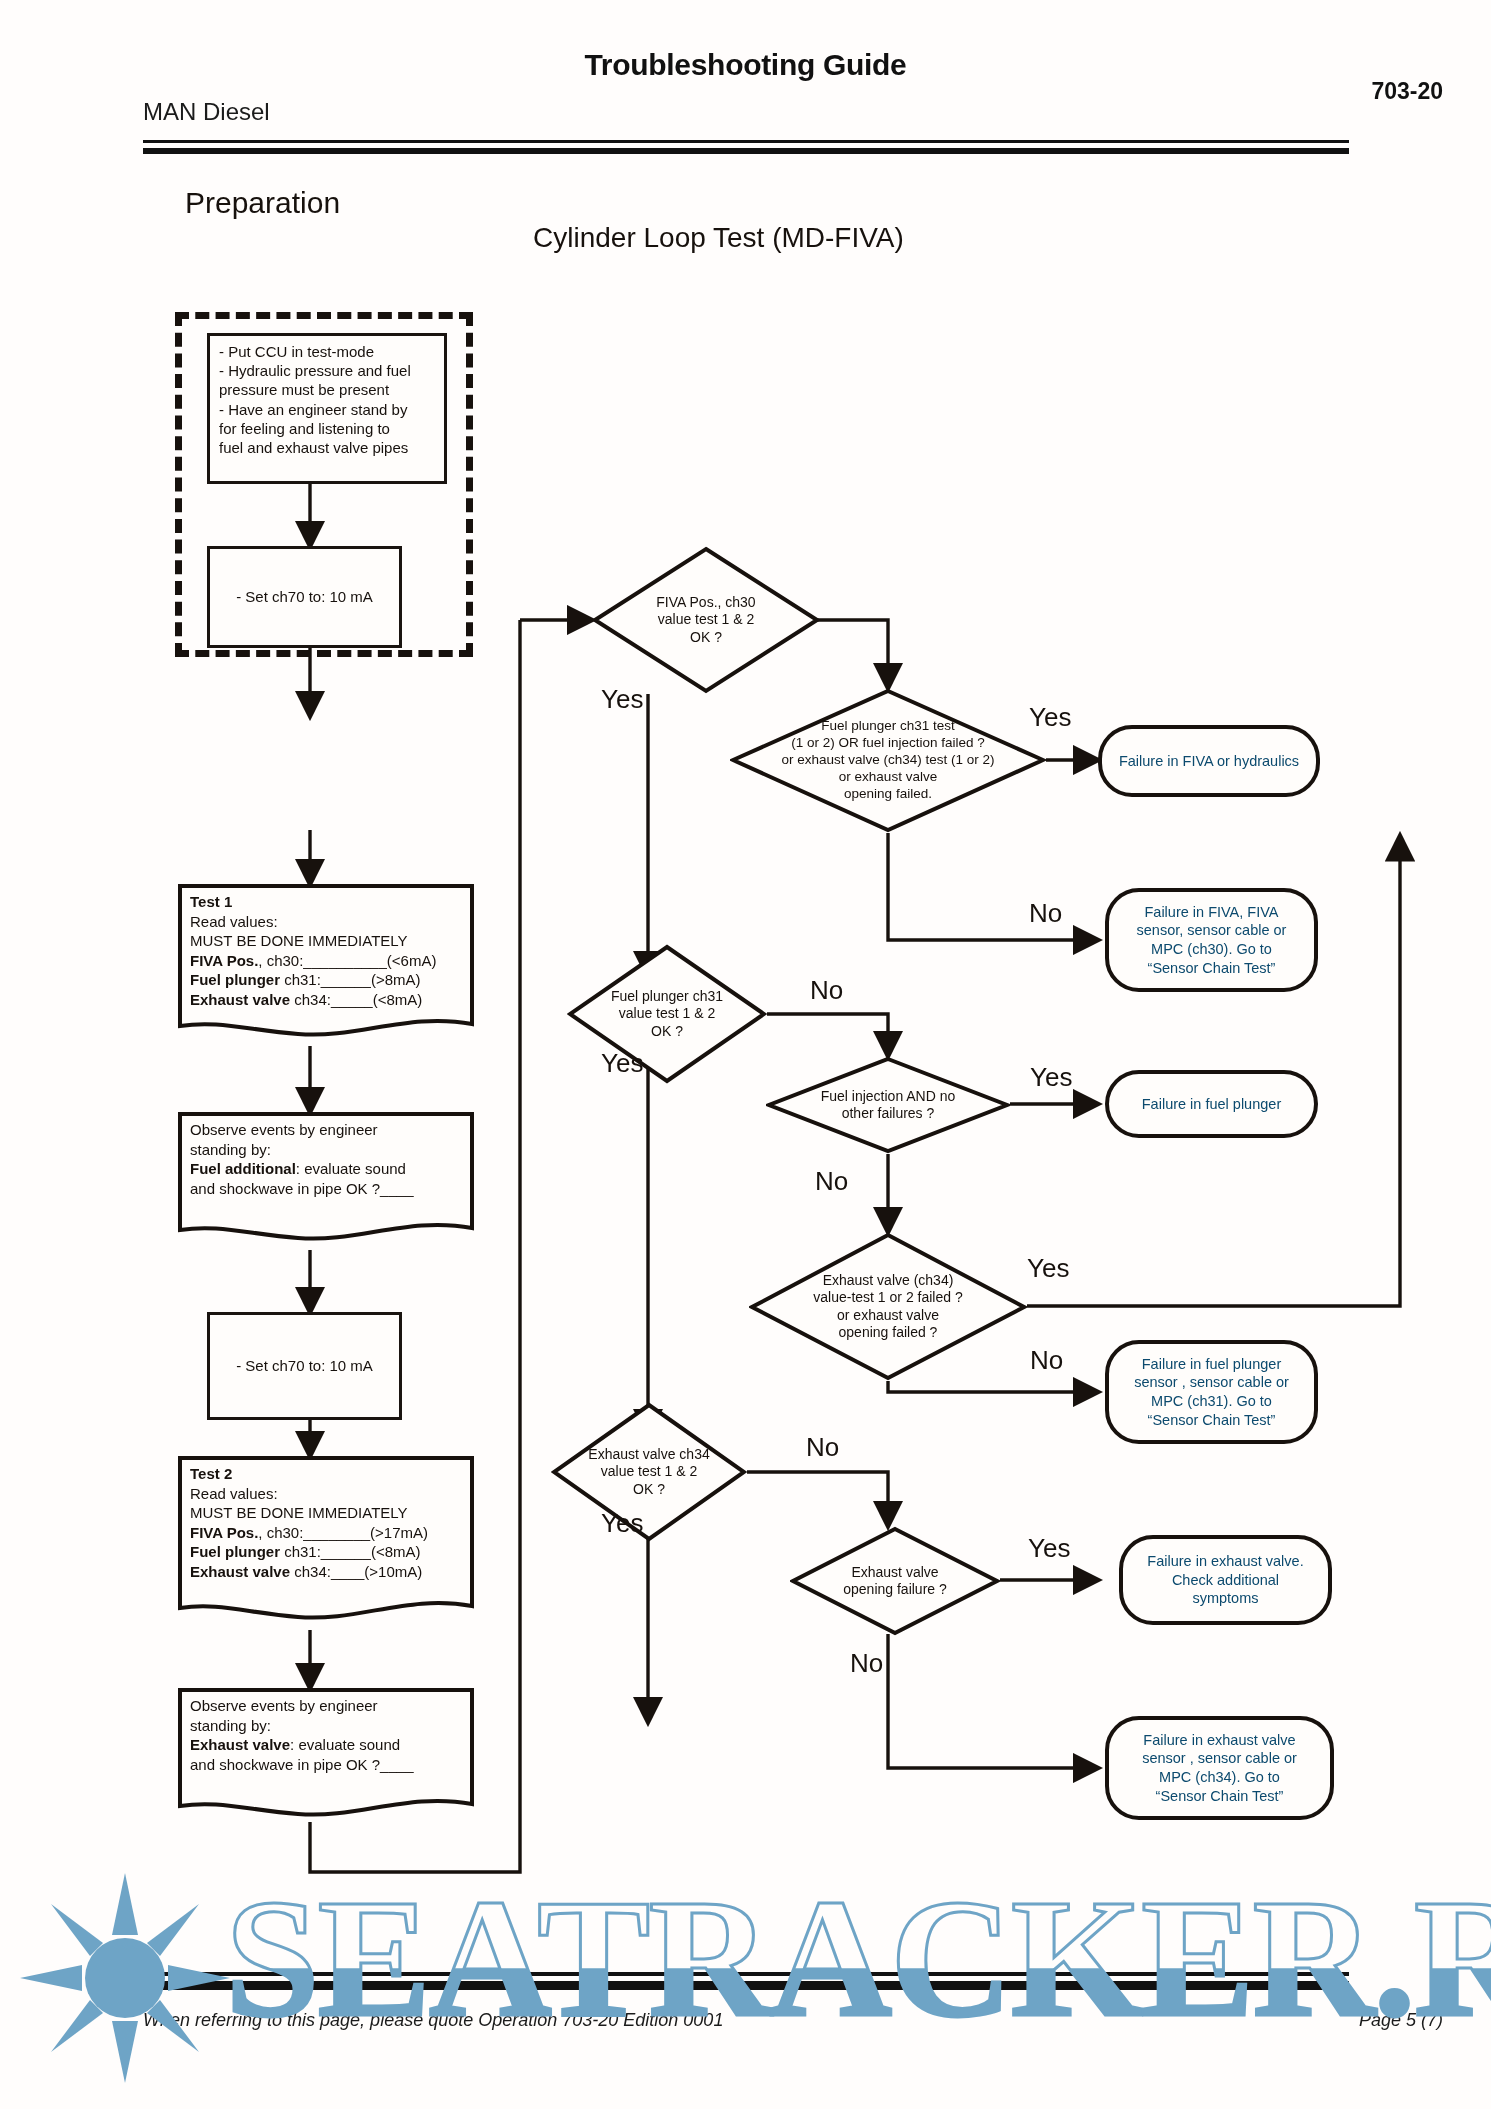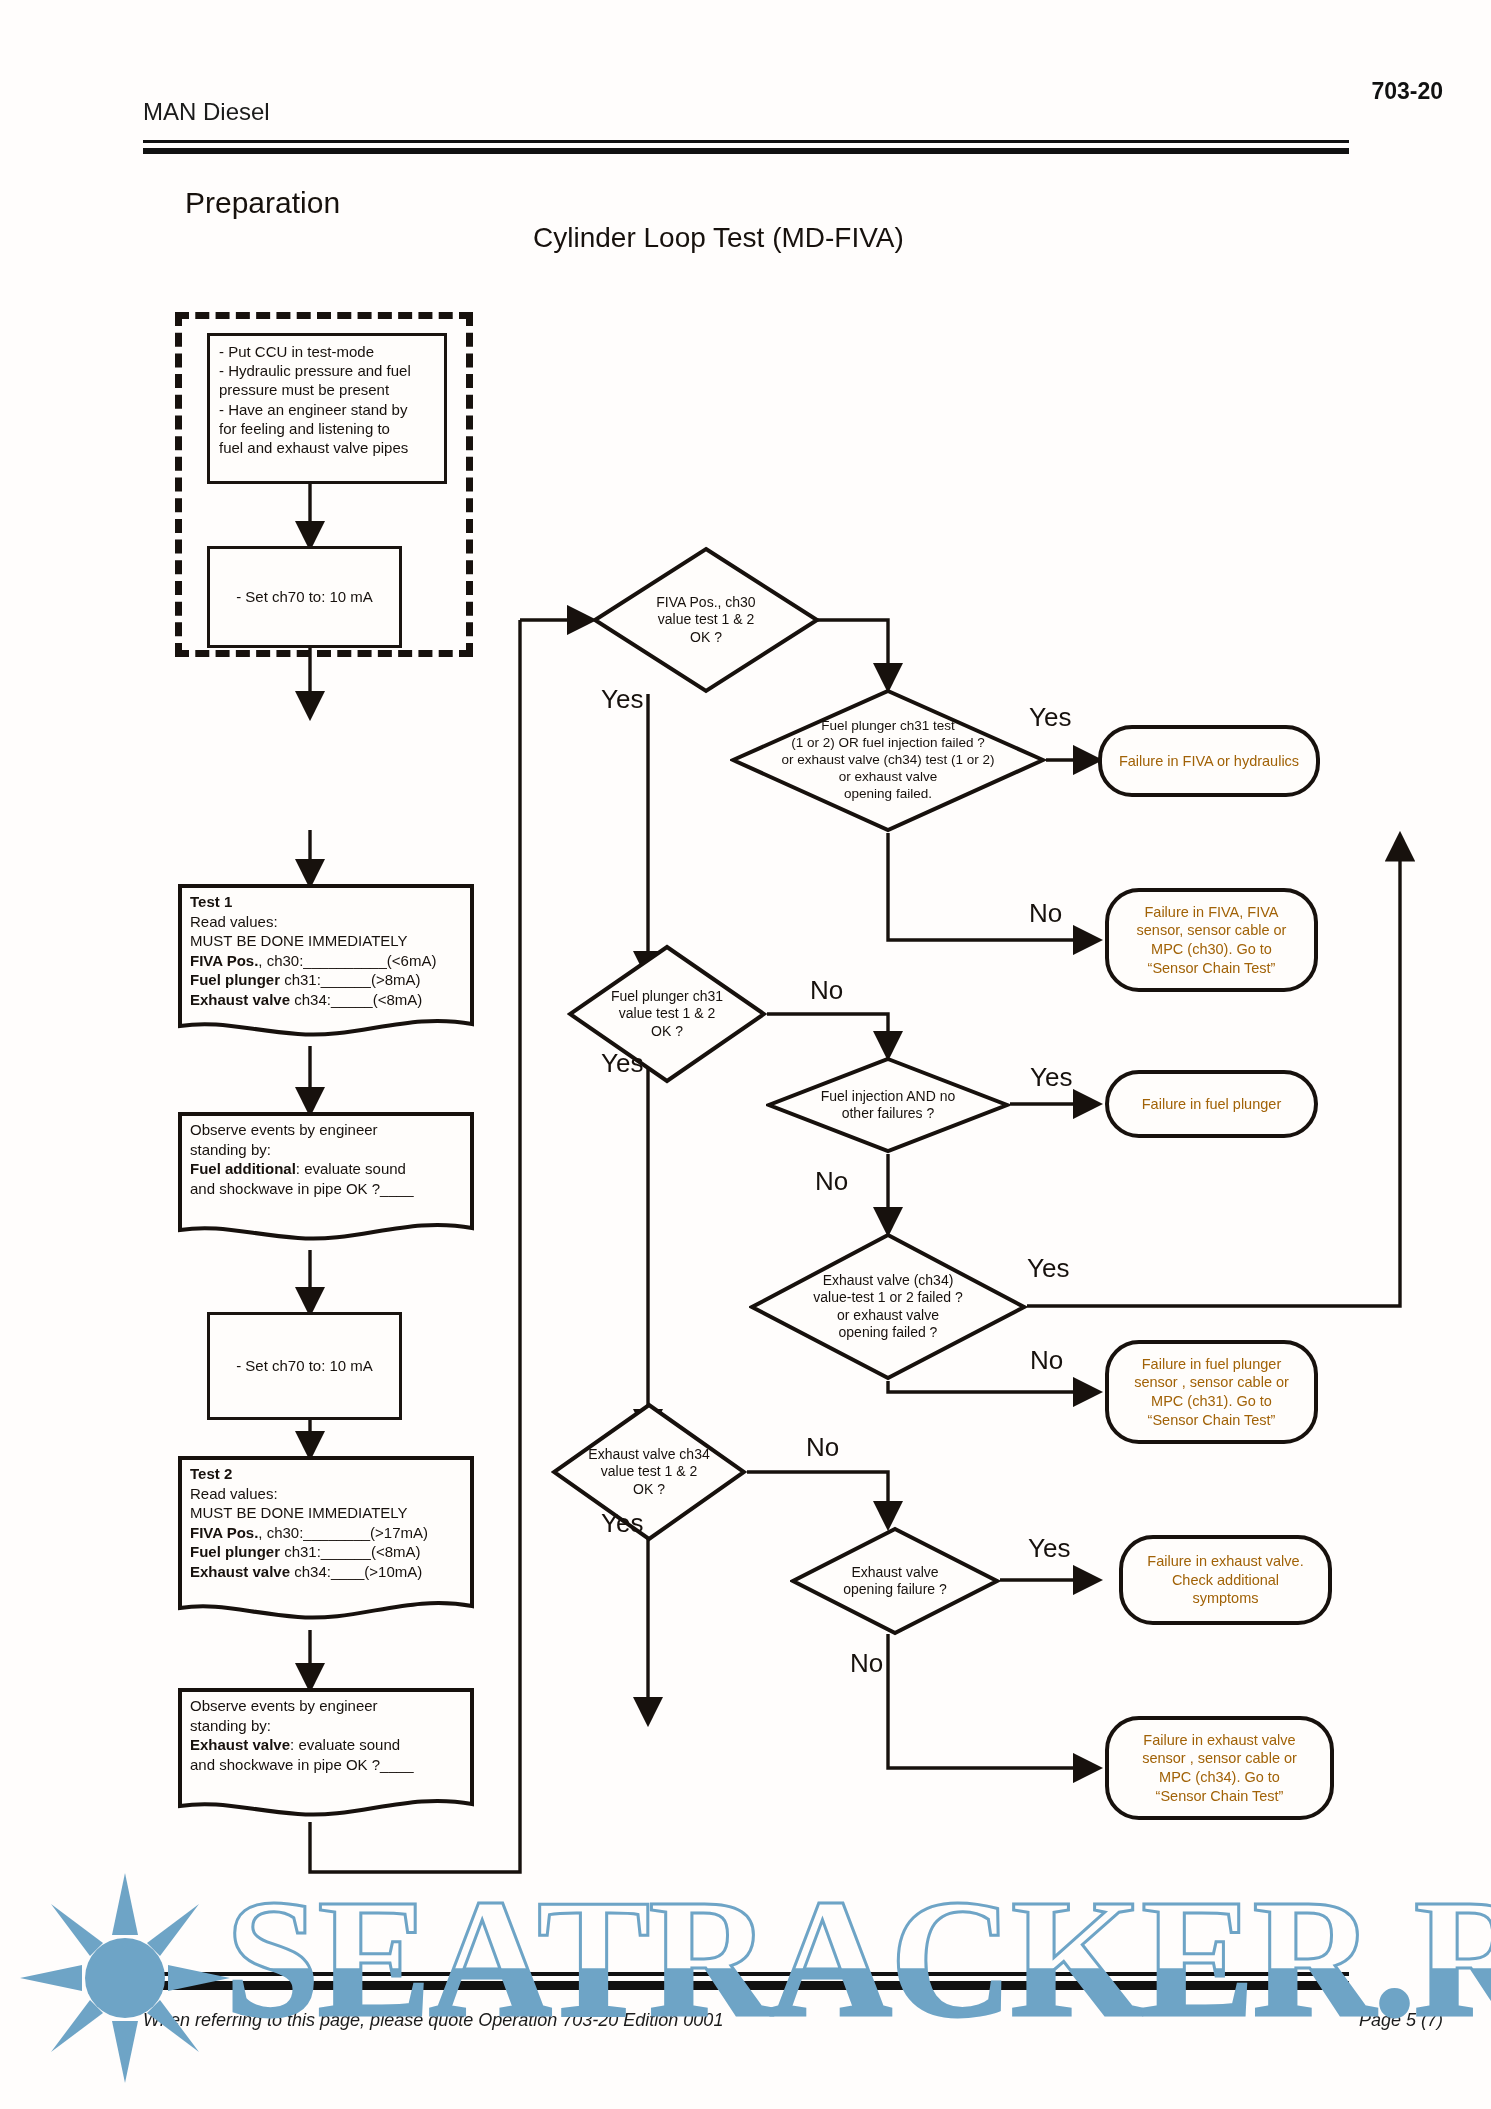--- a/index.html
+++ b/index.html
@@ -56,21 +56,21 @@
   .rect{
     border:3px solid #1a1410;background:#fffdfb;
     display:flex;align-items:center;justify-content:center;
     font-size:15px;line-height:1.22;color:#17110d;text-align:center;
   }
   .rect.left-al{align-items:flex-start;justify-content:flex-start;text-align:left;}
   .rect .inner{padding:6px 9px;width:100%;}
   .rounded{
     border:4px solid #17110d;border-radius:34px;background:#fffdfb;
     display:flex;align-items:center;justify-content:center;
-    font-size:15px;line-height:1.28;color:#a16207;text-align:center;
+    font-size:15px;line-height:1.28;color:#0c4a6e;text-align:center;
   }
   .rounded .inner{padding:4px 12px;}
   .diamond{display:flex;align-items:center;justify-content:center;}
   .diamond svg{position:absolute;left:0;top:0;}
   .diamond .dtext{
     position:relative;z-index:2;font-size:14px;line-height:1.25;
     color:#17110d;text-align:center;width:78%;
   }
   .lbl{
     position:absolute;font-size:26px;color:#17110d;
@@ -93,20 +93,21 @@
     border:7px dashed #17110d;box-sizing:border-box;
   }
   
   #wires{position:absolute;left:0;top:0;width:1491px;height:2109px;}
 </style>
 </head>
 <body>
 
 <div id="page">
 
+  <div id="hdr-title">Troubleshooting Guide</div>
   <div id="hdr-code">703-20</div>
   <div id="hdr-brand">MAN Diesel</div>
   <div id="hdr-rule1"></div>
   <div id="hdr-rule2"></div>
 
   <div class="title-prep">Preparation</div>
   <div class="title-main">Cylinder Loop Test (MD-FIVA)</div>
 
   <svg id="wires">
     <defs>

